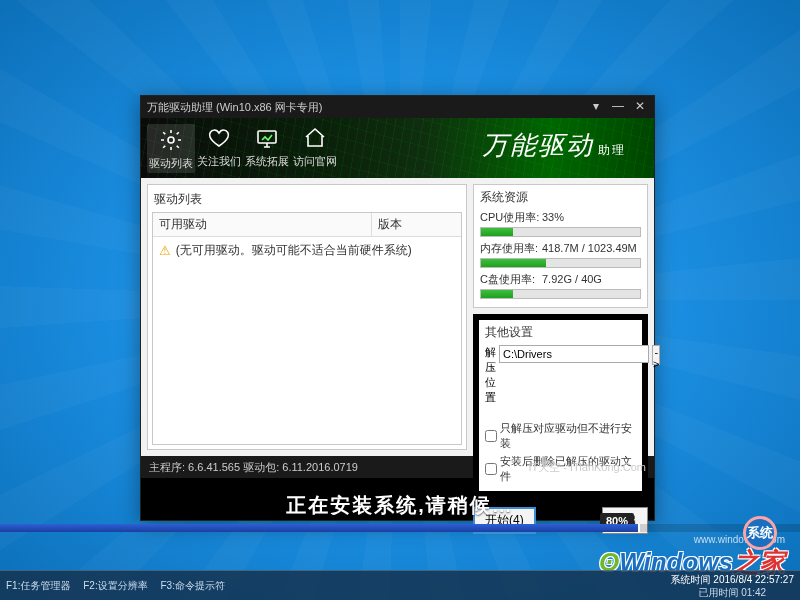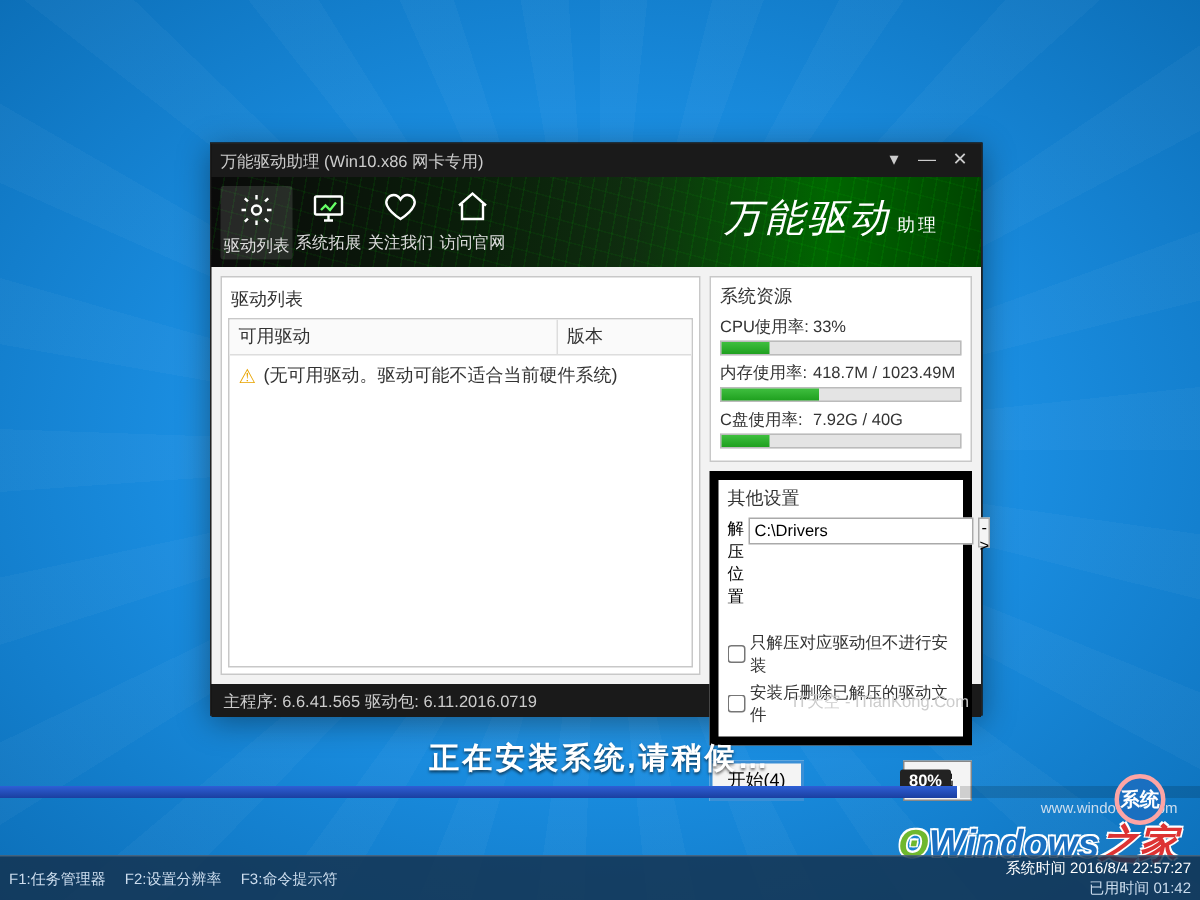--- a/index.html
+++ b/index.html
@@ -6,21 +6,21 @@
 body {
   width: 800px; height: 600px;
   font-family: "Microsoft YaHei", sans-serif;
   background: radial-gradient(ellipse at center, #5eb8ef 0%, #1a8de0 50%, #0c6fb8 100%);
   position: relative; overflow: hidden;
 }
 .rays { position: absolute; inset: 0; pointer-events: none;
   background: repeating-conic-gradient(from 0deg at 50% 50%,
     rgba(255,255,255,0.06) 0deg 6deg, transparent 6deg 14deg); opacity: .5; }
 .app-window {
-  position: absolute; left: 140px; top: 95px; width: 515px; height: 382px;
+  position: absolute; left: 140px; top: 95px; width: 515px; height: 426px;
   background: #000; border: 1px solid #222; box-shadow: 0 4px 20px rgba(0,0,0,.4);
 }
 .titlebar {
   height: 22px; background: #1a1a1a; color: #ccc; font-size: 11px;
   display: flex; align-items: center; padding: 0 6px; position: relative;
 }
 .win-ctrls { position: absolute; right: 4px; top: 0; display: flex; gap: 2px; }
 .win-btn { width: 20px; height: 20px; color: #ccc; display: flex; align-items: center; justify-content: center; font-size: 12px; cursor: pointer; }
 .header-strip {
   height: 60px; background: linear-gradient(90deg, #0a0a0a 0%, #0a1f0a 35%, #0f2e0f 55%, #060 80%, #040 100%);
@@ -67,21 +67,21 @@
 .install-text { position: absolute; left: 50%; transform: translateX(-50%); top: 492px; color: #fff; font-size: 20px; font-weight: bold; letter-spacing: 2px; text-shadow: 0 1px 2px rgba(0,0,0,.6); }
 .progress-bar { position: absolute; left: 0; right: 0; top: 524px; height: 8px; background: rgba(0,0,0,.15); }
 .progress-fill { height: 100%; background: linear-gradient(#2e5fd6,#1a3fa0); border-right: 2px solid #fff; }
 .progress-badge { position: absolute; top: 513px; left: 600px; background: #222; color: #fff; font-size: 11px; font-weight: bold; padding: 2px 6px; border-radius: 2px; }
 .wm { position: absolute; right: 15px; bottom: 20px; text-align: right; pointer-events: none; }
 .wm-badge { position: absolute; right: 8px; top: -18px; width: 34px; height: 34px; border-radius: 50%; background: #1a6fc0; color: #fff; font-size: 13px; display: flex; align-items: center; justify-content: center; border: 3px solid #fca5a5; font-weight: bold; }
 .wm-logo { font-size: 26px; font-weight: bold; font-style: italic; color: #1a6fc0; text-shadow: 1px 1px 0 #fff, -1px -1px 0 #fff, 1px -1px 0 #fff, -1px 1px 0 #fff; }
 .wm-logo .g { color: #6fb82e; }
 .taskbar { position: absolute; left: 0; right: 0; bottom: 0; height: 30px; background: rgba(20,50,80,.85); color: #cde; font-size: 10px; display: flex; align-items: center; padding: 0 6px; justify-content: space-between; border-top: 1px solid rgba(255,255,255,.2); }
 .tb-left span { margin-right: 10px; }
-.tb-right { text-align: right; line-height: 13px; font-size: 10px; }
+.tb-right { text-align: center; line-height: 13px; font-size: 10px; }
 .tb-right div:first-child { color: #fff; }
 </style>
 </head>
 <body>
 
 <div class="rays"></div>
 
 <div class="app-window">
   <div class="titlebar">
     <span>万能驱动助理 (Win10.x86 网卡专用)</span>
@@ -99,34 +99,34 @@
           <svg width="24" height="24" viewBox="0 0 24 24" fill="none" stroke="#fff" stroke-width="1.6">
               <circle cx="12" cy="12" r="3"></circle>
               <path d="M12 2v3M12 19v3M4.2 4.2l2.1 2.1M17.7 17.7l2.1 2.1M2 12h3M19 12h3M4.2 19.8l2.1-2.1M17.7 6.3l2.1-2.1"></path>
             </svg>
         </div>
         <div>驱动列表</div>
       </div>
       <div class="nav-item">
         <div class="nav-icon">
           <svg width="24" height="24" viewBox="0 0 24 24" fill="none" stroke="#fff" stroke-width="1.6">
+              <path d="M12 20s-7-4.5-9-9c-1.5-3.4 1-7 4.5-7 2 0 3.5 1.3 4.5 3 1-1.7 2.5-3 4.5-3 3.5 0 6 3.6 4.5 7-2 4.5-9 9-9 9z"></path>
+            </svg>
+        </div>
+        <div>关注我们</div>
+      </div>
+      <div class="nav-item">
+        <div class="nav-icon">
+          <svg width="24" height="24" viewBox="0 0 24 24" fill="none" stroke="#fff" stroke-width="1.6">
               <rect x="3" y="5" width="18" height="12" rx="1"></rect>
               <path d="M9 21h6M12 17v4"></path>
               <path d="M7 14l3-3 3 3 4-5" stroke="#6f6"></path>
             </svg>
         </div>
         <div>系统拓展</div>
-      </div>
-      <div class="nav-item">
-        <div class="nav-icon">
-          <svg width="24" height="24" viewBox="0 0 24 24" fill="none" stroke="#fff" stroke-width="1.6">
-              <path d="M12 20s-7-4.5-9-9c-1.5-3.4 1-7 4.5-7 2 0 3.5 1.3 4.5 3 1-1.7 2.5-3 4.5-3 3.5 0 6 3.6 4.5 7-2 4.5-9 9-9 9z"></path>
-            </svg>
-        </div>
-        <div>关注我们</div>
       </div>
       <div class="nav-item">
         <div class="nav-icon">
           <svg width="24" height="24" viewBox="0 0 24 24" fill="none" stroke="#fff" stroke-width="1.6">
               <path d="M3 11l9-8 9 8M5 10v10h14V10"></path>
             </svg>
         </div>
         <div>访问官网</div>
       </div>
     </div>

